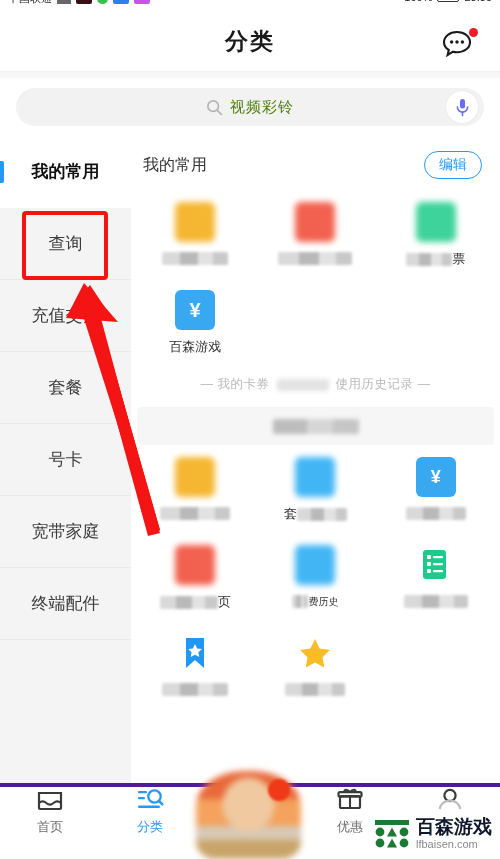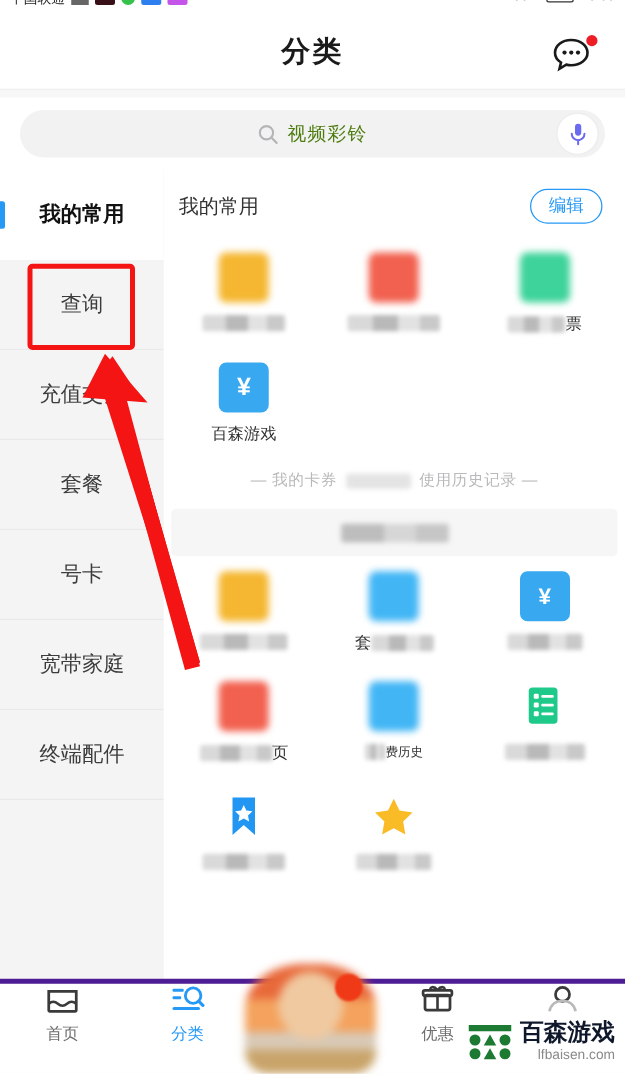--- a/index.html
+++ b/index.html
@@ -150,21 +150,21 @@
   }
 
   
   .wm {
     position:absolute; right:4px; bottom:6px; display:flex; align-items:center; gap:6px;
     background:#ffffff; padding:3px 4px;
   }
   .wm-logo { width:36px; height:30px; }
   .wm-txt { display:flex; flex-direction:column; line-height:1; }
   .wm-cn { font-size:19px; font-weight:700; color:#0f172a; letter-spacing:0px; }
-  .wm-en { font-size:11px; color:#8a8a8a; margin-top:3px;text-align:right; }
+  .wm-en { font-size:11px; color:#8a8a8a; margin-top:3px; }
 </style>
 </head>
 <body>
 
 <div id="phone">
 
   <div class="statusbar">
     <div class="sb-left">
       <span class="sb-text">中国联通</span>
       <span class="sb-bars"></span>

